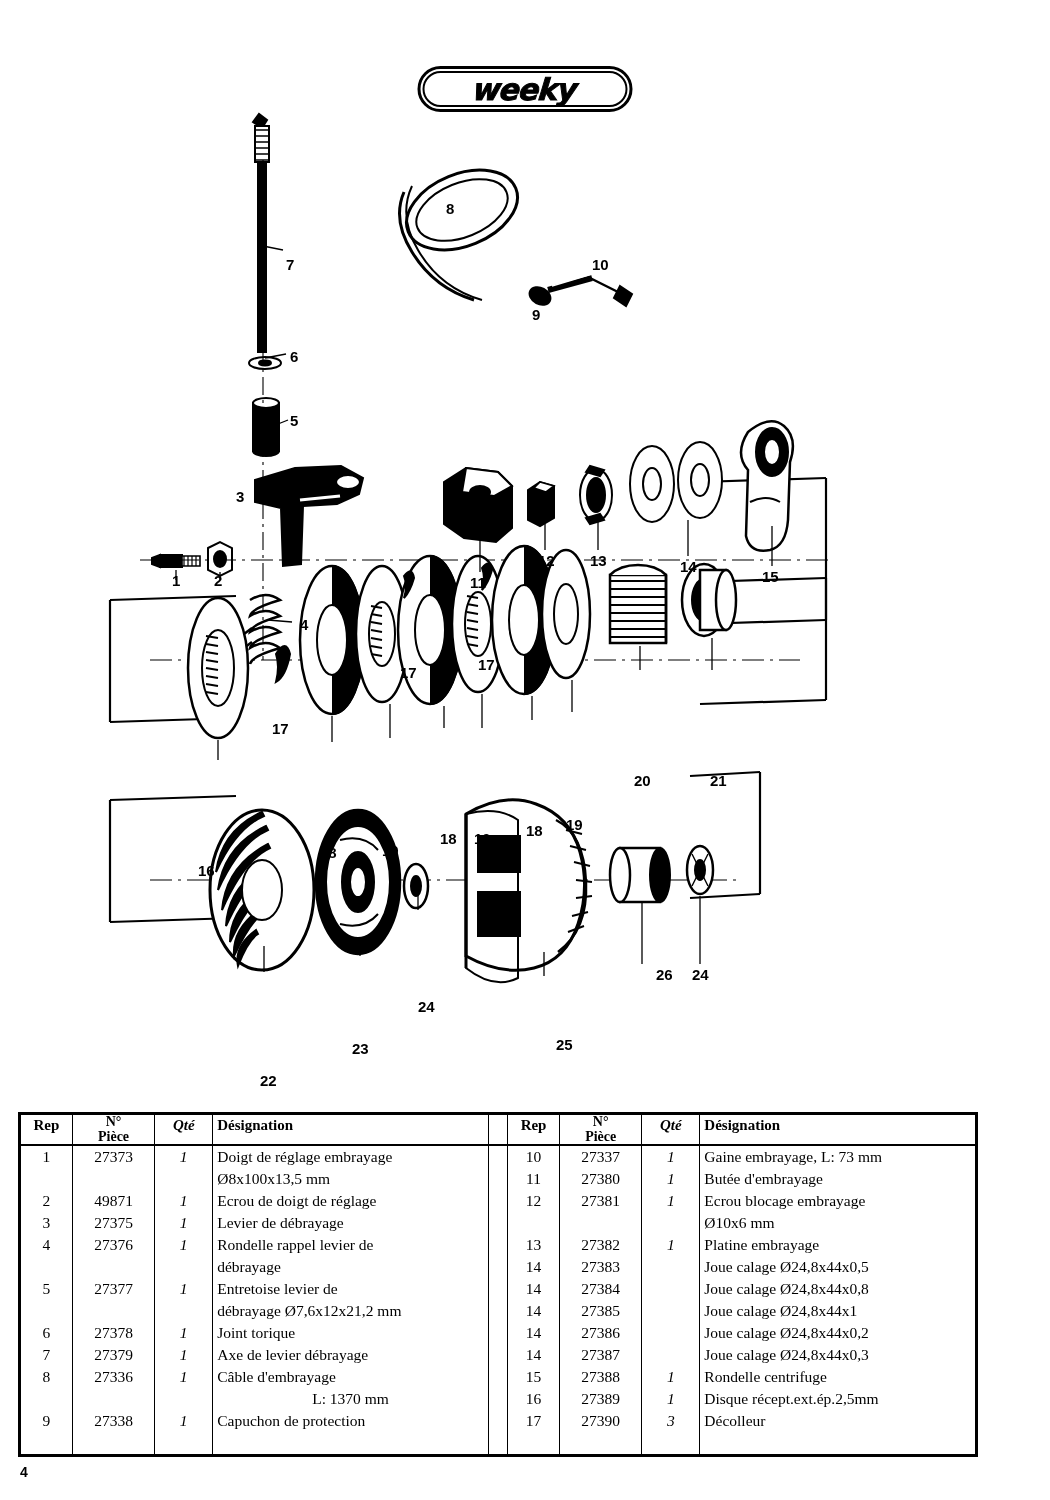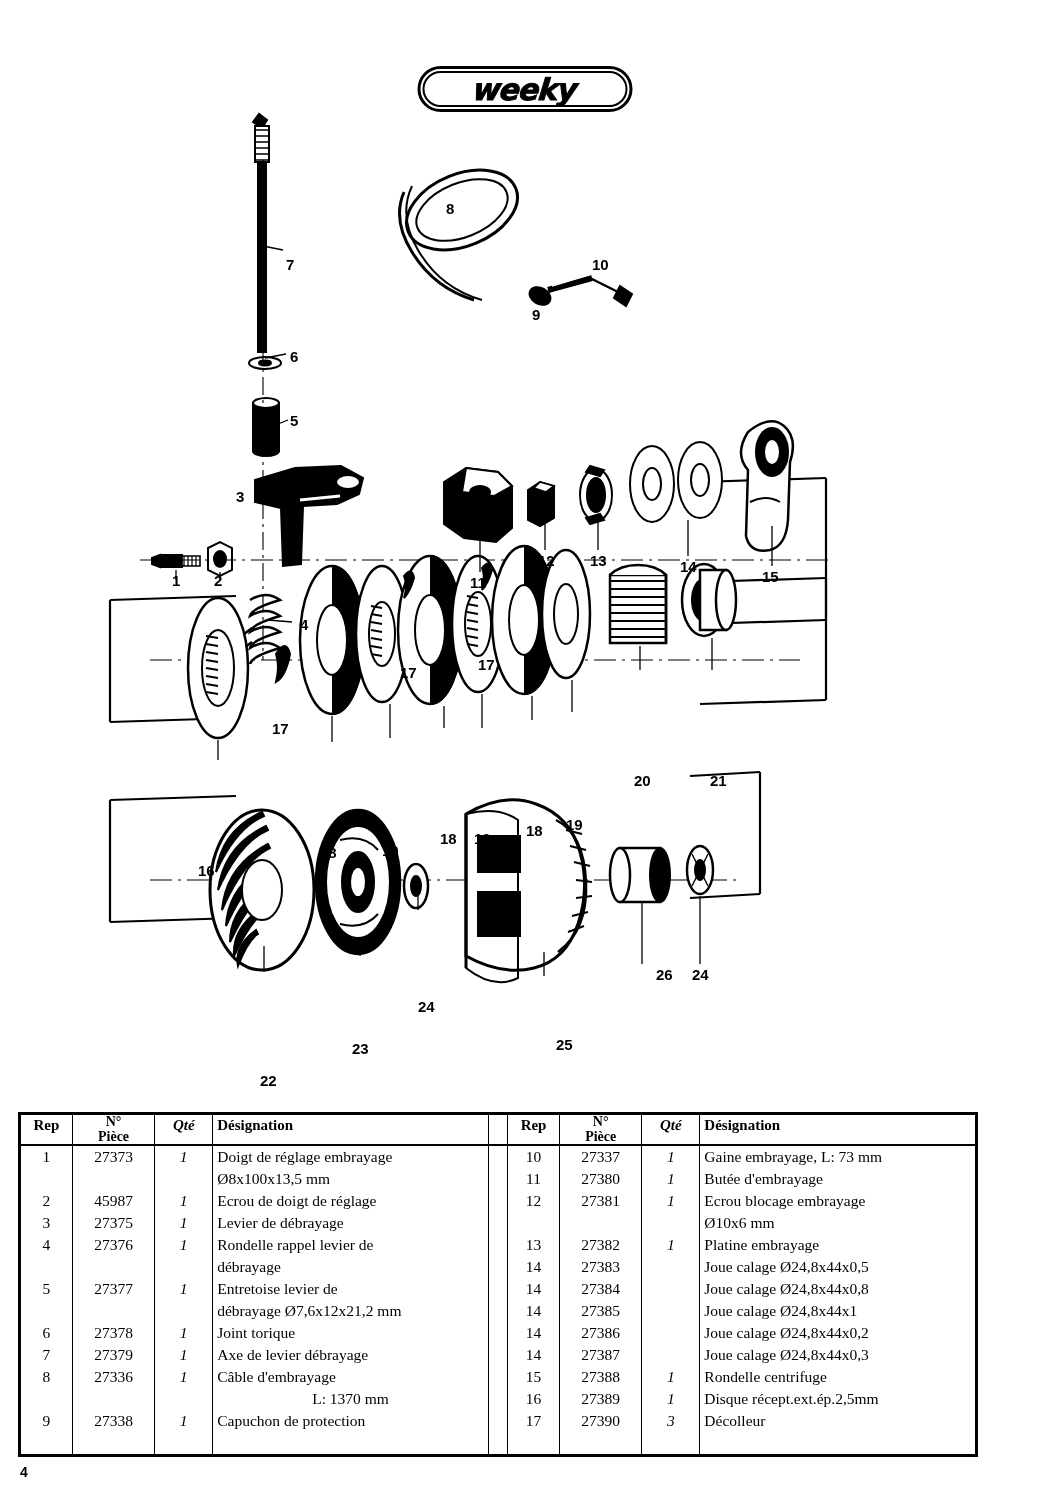--- a/index.html
+++ b/index.html
@@ -480,21 +480,21 @@
           <td class="col-qte vline-r"></td>
           <td class="col-des">Ø8x100x13,5 mm</td>
           <td class="gap-col"></td>
           <td class="col-rep vline-r">11</td>
           <td class="col-piece vline-r">27380</td>
           <td class="col-qte vline-r">1</td>
           <td class="col-des">Butée d'embrayage</td>
         </tr>
         <tr>
           <td class="col-rep vline-r">2</td>
-          <td class="col-piece vline-r">45987</td>
+          <td class="col-piece vline-r">49871</td>
           <td class="col-qte vline-r">1</td>
           <td class="col-des">Ecrou de doigt de réglage</td>
           <td class="gap-col"></td>
           <td class="col-rep vline-r">12</td>
           <td class="col-piece vline-r">27381</td>
           <td class="col-qte vline-r">1</td>
           <td class="col-des">Ecrou blocage embrayage</td>
         </tr>
         <tr>
           <td class="col-rep vline-r">3</td>

